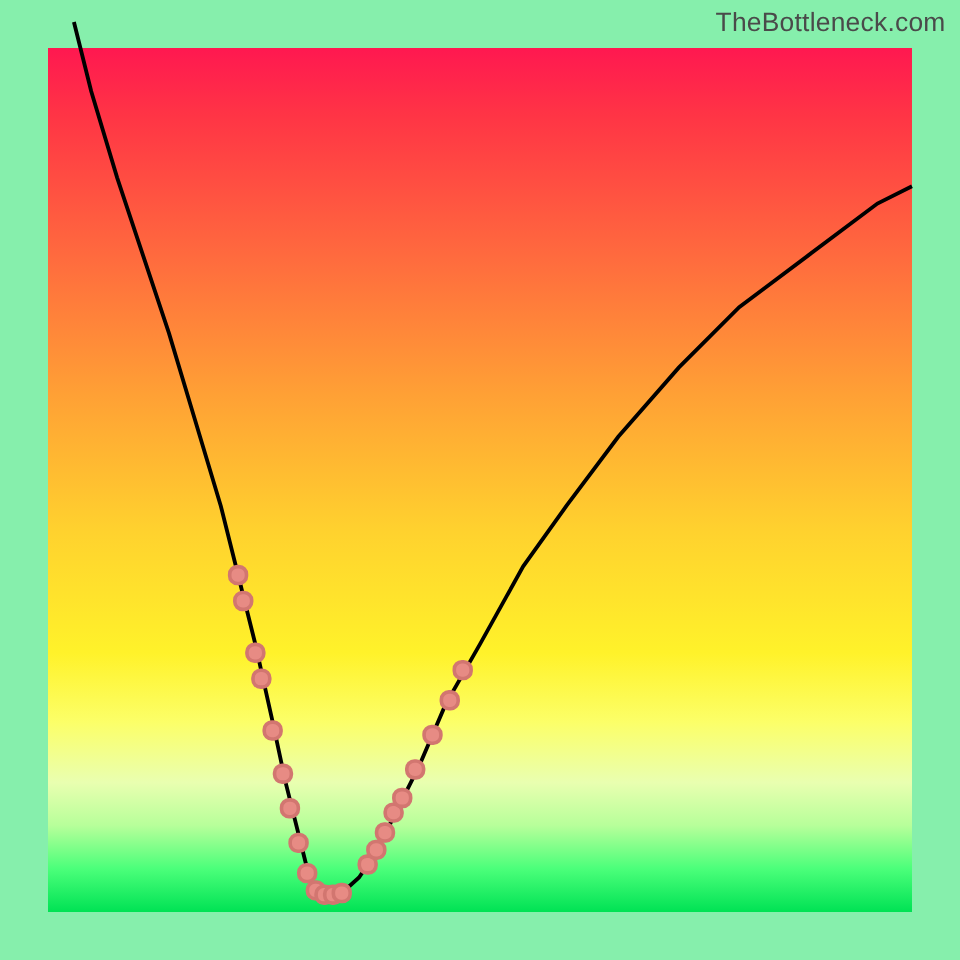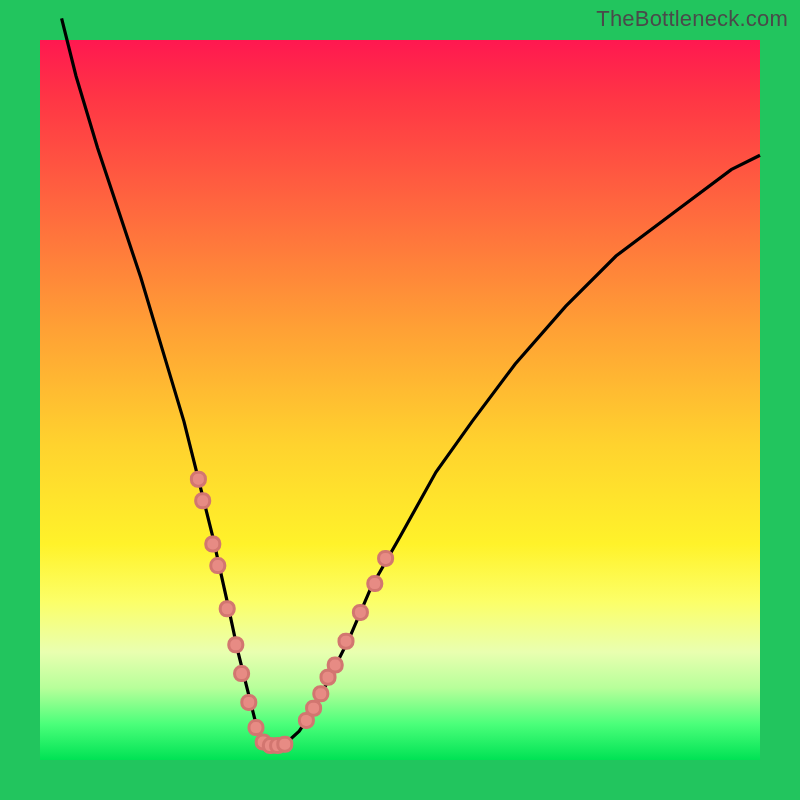--- a/index.html
+++ b/index.html
@@ -7,21 +7,21 @@
     padding: 0;
     width: 800px;
     height: 800px;
     overflow: hidden;
     background: #000;
     font-family: Arial, Helvetica, sans-serif;
   }
   .frame {
     position: absolute;
     inset: 0;
-    background: #22c55e;
+    background: #86efac;
     padding-left: 48px;
   }
   .plot {
     position: absolute;
     left: 40px;
     top: 40px;
     width: 720px;
     height: 720px;
     background: linear-gradient(to bottom,
       #ff1850 0%,

